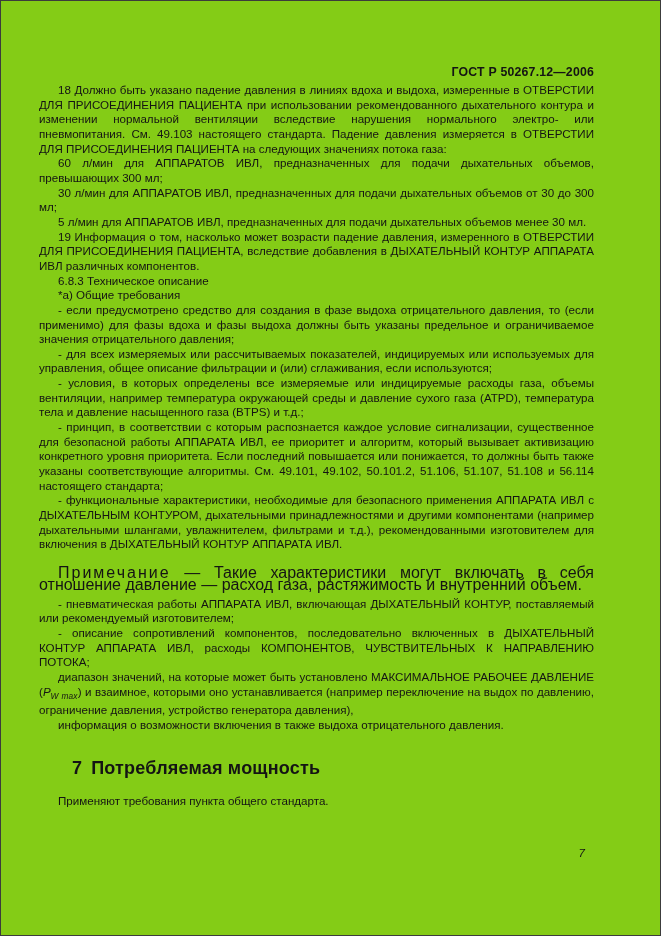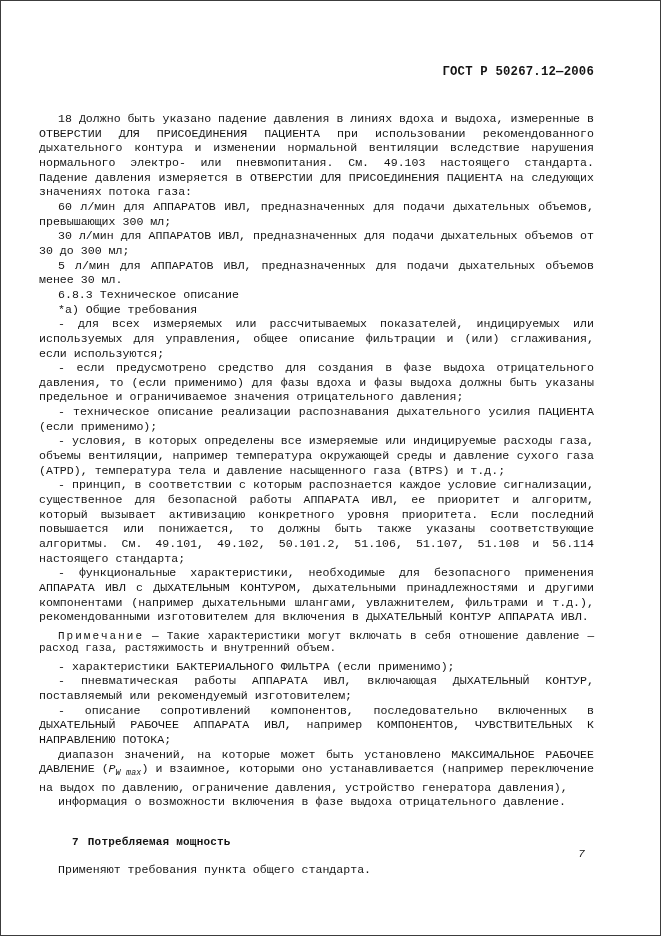--- a/index.html
+++ b/index.html
@@ -1,83 +1,82 @@
 <!DOCTYPE html>
 <html lang="ru"><head>
 <meta charset="utf-8">
 <style>
   html,body { margin:0; padding:0; background:#e8e8e8; }
   .page {
     position:relative;
     width:661px; height:936px;
     box-sizing:border-box;
-    background:#ffffff;
+    background:#84cc16;
     border:1px solid #3c3c3c;
     overflow:hidden;
-    font-family:Liberation Mono, monospace;
+    font-family:Liberation Sans, sans-serif;
     color:#141414;
   }
   .doc-header {
     position:absolute; top:64px; left:38px; width:555px;
     text-align:right; font-weight:700; font-size:12.3px;
     letter-spacing:0.2px;
   }
-  .textblock { position:absolute; top:111px; left:38px; width:555px; }
+  .textblock { position:absolute; top:82px; left:38px; width:555px; }
   p.para {
     margin:0; text-indent:19px; text-align:justify;
     font-size:11.6px; line-height:14.65px;
   }
   p.note {
-    margin:5px 0 5px 0; text-indent:19px; text-align:justify;
-    font-size:11px; line-height:12.4px;
+    margin:15px 0 5px 0; text-indent:19px; text-align:justify;
+    font-size:16px; line-height:12.4px;
   }
   .note-label { letter-spacing:2px; }
   .psym { font-style:italic; }
   .psub { font-style:italic; font-size:8.3px; vertical-align:-2.5px; letter-spacing:0.2px; }
   .section-heading {
     margin:26px 0 15px 0; padding-left:33px;
-    font-size:11px; font-weight:700; letter-spacing:0.2px;
+    font-size:18px; font-weight:700; letter-spacing:0.2px;
   }
   .section-heading .sec-num { margin-right:9px; }
   .page-number {
     position:absolute; top:846px; left:38px; width:546px;
     text-align:right; font-size:11.5px; font-style:italic;
   }
 </style>
 </head>
 <body>
 
 <div class="page">
 
   <div class="doc-header">ГОСТ Р 50267.12—2006</div>
 
   <div class="textblock">
     <p class="para">18 Должно быть указано падение давления в линиях вдоха и выдоха, измеренные в ОТВЕРСТИИ ДЛЯ ПРИСОЕДИНЕНИЯ ПАЦИЕНТА при использовании рекомендованного дыхательного контура и изменении нормальной вентиляции вследствие нарушения нормального электро- или пневмопитания. См. 49.103 настоящего стандарта. Падение давления измеряется в ОТВЕРСТИИ ДЛЯ ПРИСОЕДИНЕНИЯ ПАЦИЕНТА на следующих значениях потока газа:</p>
     <p class="para">60 л/мин для АППАРАТОВ ИВЛ, предназначенных для подачи дыхательных объемов, превышающих 300 мл;</p>
     <p class="para">30 л/мин для АППАРАТОВ ИВЛ, предназначенных для подачи дыхательных объемов от 30 до 300 мл;</p>
     <p class="para">5 л/мин для АППАРАТОВ ИВЛ, предназначенных для подачи дыхательных объемов менее 30 мл.</p>
+    <p class="para">19 Информация о том, насколько может возрасти падение давления, измеренного в ОТВЕРСТИИ ДЛЯ ПРИСОЕДИНЕНИЯ ПАЦИЕНТА, вследствие добавления в ДЫХАТЕЛЬНЫЙ КОНТУР АППАРАТА ИВЛ различных компонентов.</p>
     <p class="para">6.8.3 Техническое описание</p>
     <p class="para">*а) Общие требования</p>
+    <p class="para">- если предусмотрено средство для создания в фазе выдоха отрицательного давления, то (если применимо) для фазы вдоха и фазы выдоха должны быть указаны предельное и ограничиваемое значения отрицательного давления;</p>
     <p class="para">- для всех измеряемых или рассчитываемых показателей, индицируемых или используемых для управления, общее описание фильтрации и (или) сглаживания, если используются;</p>
-    <p class="para">- если предусмотрено средство для создания в фазе выдоха отрицательного давления, то (если применимо) для фазы вдоха и фазы выдоха должны быть указаны предельное и ограничиваемое значения отрицательного давления;</p>
-    <p class="para">- техническое описание реализации распознавания дыхательного усилия ПАЦИЕНТА (если применимо);</p>
     <p class="para">- условия, в которых определены все измеряемые или индицируемые расходы газа, объемы вентиляции, например температура окружающей среды и давление сухого газа (ATPD), температура тела и давление насыщенного газа (BTPS) и т.д.;</p>
     <p class="para">- принцип, в соответствии с которым распознается каждое условие сигнализации, существенное для безопасной работы АППАРАТА ИВЛ, ее приоритет и алгоритм, который вызывает активизацию конкретного уровня приоритета. Если последний повышается или понижается, то должны быть также указаны соответствующие алгоритмы. См. 49.101, 49.102, 50.101.2, 51.106, 51.107, 51.108 и 56.114 настоящего стандарта;</p>
     <p class="para">- функциональные характеристики, необходимые для безопасного применения АППАРАТА ИВЛ с ДЫХАТЕЛЬНЫМ КОНТУРОМ, дыхательными принадлежностями и другими компонентами (например дыхательными шлангами, увлажнителем, фильтрами и т.д.), рекомендованными изготовителем для включения в ДЫХАТЕЛЬНЫЙ КОНТУР АППАРАТА ИВЛ.</p>
 
     <p class="note"><span class="note-label">Примечание</span><span> — Такие характеристики могут включать в себя отношение давление — расход газа, растяжимость и внутренний объем.</span></p>
 
-    <p class="para">- характеристики БАКТЕРИАЛЬНОГО ФИЛЬТРА (если применимо);</p>
     <p class="para">- пневматическая работы АППАРАТА ИВЛ, включающая ДЫХАТЕЛЬНЫЙ КОНТУР, поставляемый или рекомендуемый изготовителем;</p>
-    <p class="para">- описание сопротивлений компонентов, последовательно включенных в ДЫХАТЕЛЬНЫЙ РАБОЧЕЕ АППАРАТА ИВЛ, например КОМПОНЕНТОВ, ЧУВСТВИТЕЛЬНЫХ К НАПРАВЛЕНИЮ ПОТОКА;</p>
+    <p class="para">- описание сопротивлений компонентов, последовательно включенных в ДЫХАТЕЛЬНЫЙ КОНТУР АППАРАТА ИВЛ, расходы КОМПОНЕНТОВ, ЧУВСТВИТЕЛЬНЫХ К НАПРАВЛЕНИЮ ПОТОКА;</p>
 
 
     <p class="para"><span>диапазон значений, на которые может быть установлено МАКСИМАЛЬНОЕ РАБОЧЕЕ ДАВЛЕНИЕ (</span><span class="psym">P</span><span class="psub">W max</span><span>) и взаимное, которыми оно устанавливается (например переключение на выдох по давлению, ограничение давления, устройство генератора давления),</span></p>
 
-    <p class="para">информация о возможности включения в фазе выдоха отрицательного давление.</p>
+    <p class="para">информация о возможности включения в также выдоха отрицательного давления.</p>
 
     <div class="section-heading"><span class="sec-num">7</span><span>Потребляемая мощность</span></div>
 
     <p class="para">Применяют требования пункта общего стандарта.</p>
   </div>
 
   <div class="page-number">7</div>
 
 </div>
 

